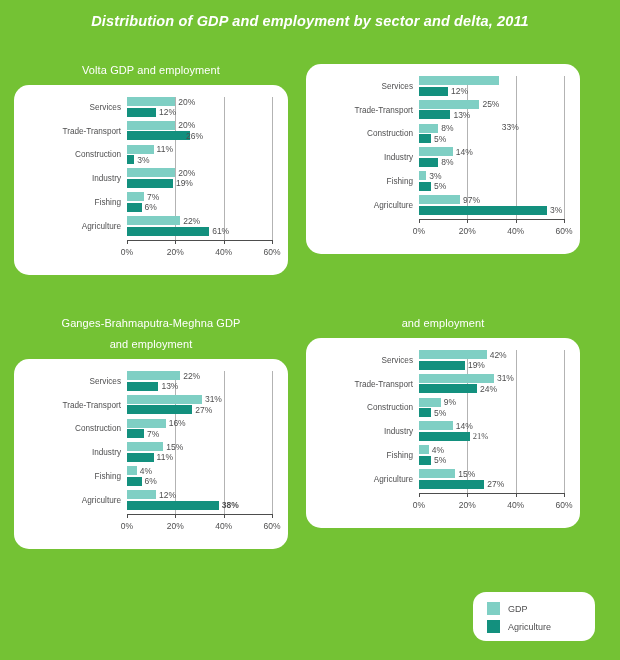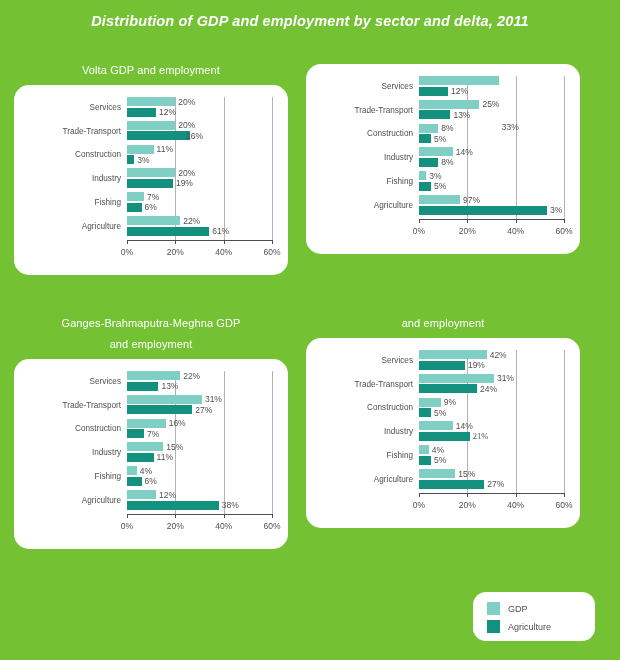--- a/index.html
+++ b/index.html
@@ -265,21 +265,21 @@
         <div class="bar-value" style="left: 142.583px; top: 98.4px;">11%</div>
         <div class="cat-label" style="top: 116.95px; right: 167px;">Fishing</div>
         <div class="bar bar-gdp" style="left: 113px; top: 107.2px; width: 9.66667px;"></div>
         <div class="bar-value" style="left: 125.667px; top: 111.7px;">4%</div>
         <div class="bar bar-emp" style="left: 113px; top: 117.7px; width: 14.5px;"></div>
         <div class="bar-value" style="left: 130.5px; top: 122.2px;">6%</div>
         <div class="cat-label" style="top: 140.75px; right: 167px;">Agriculture</div>
         <div class="bar bar-gdp" style="left: 113px; top: 131px; width: 29px;"></div>
         <div class="bar-value" style="left: 145px; top: 135.5px;">12%</div>
         <div class="bar bar-emp" style="left: 113px; top: 141.5px; width: 91.8333px;"></div>
-        <div class="bar-value" style="left: 207.833px; top: 146px;">38%</div>
+        <div class="bar-value" style="left: 207.833px; top: 146px; font-weight: bold;">38%</div>
       </div>
   </div>
 </div>
 
 <div class="panel" id="panel-3" style="left:306px; top:313px;">
   <div class="panel-title">
     <div>and employment</div>
   </div>
   <div class="card" style="height:190px; margin-top:4px;">
     <div class="plot">

